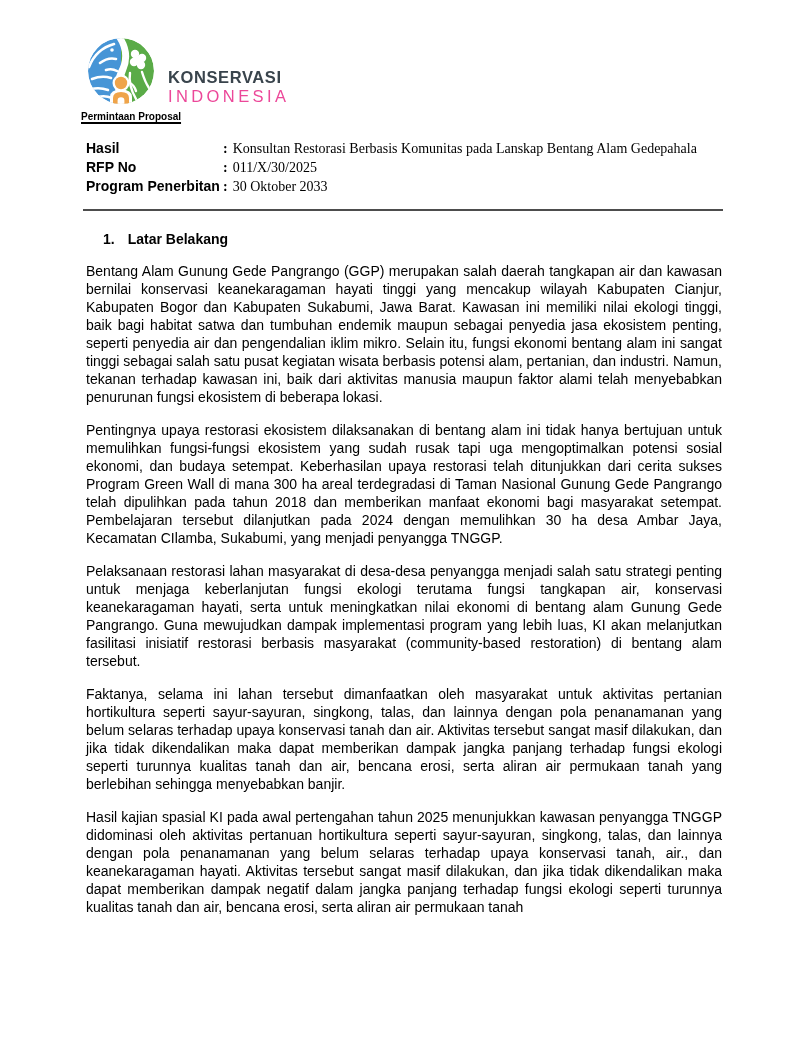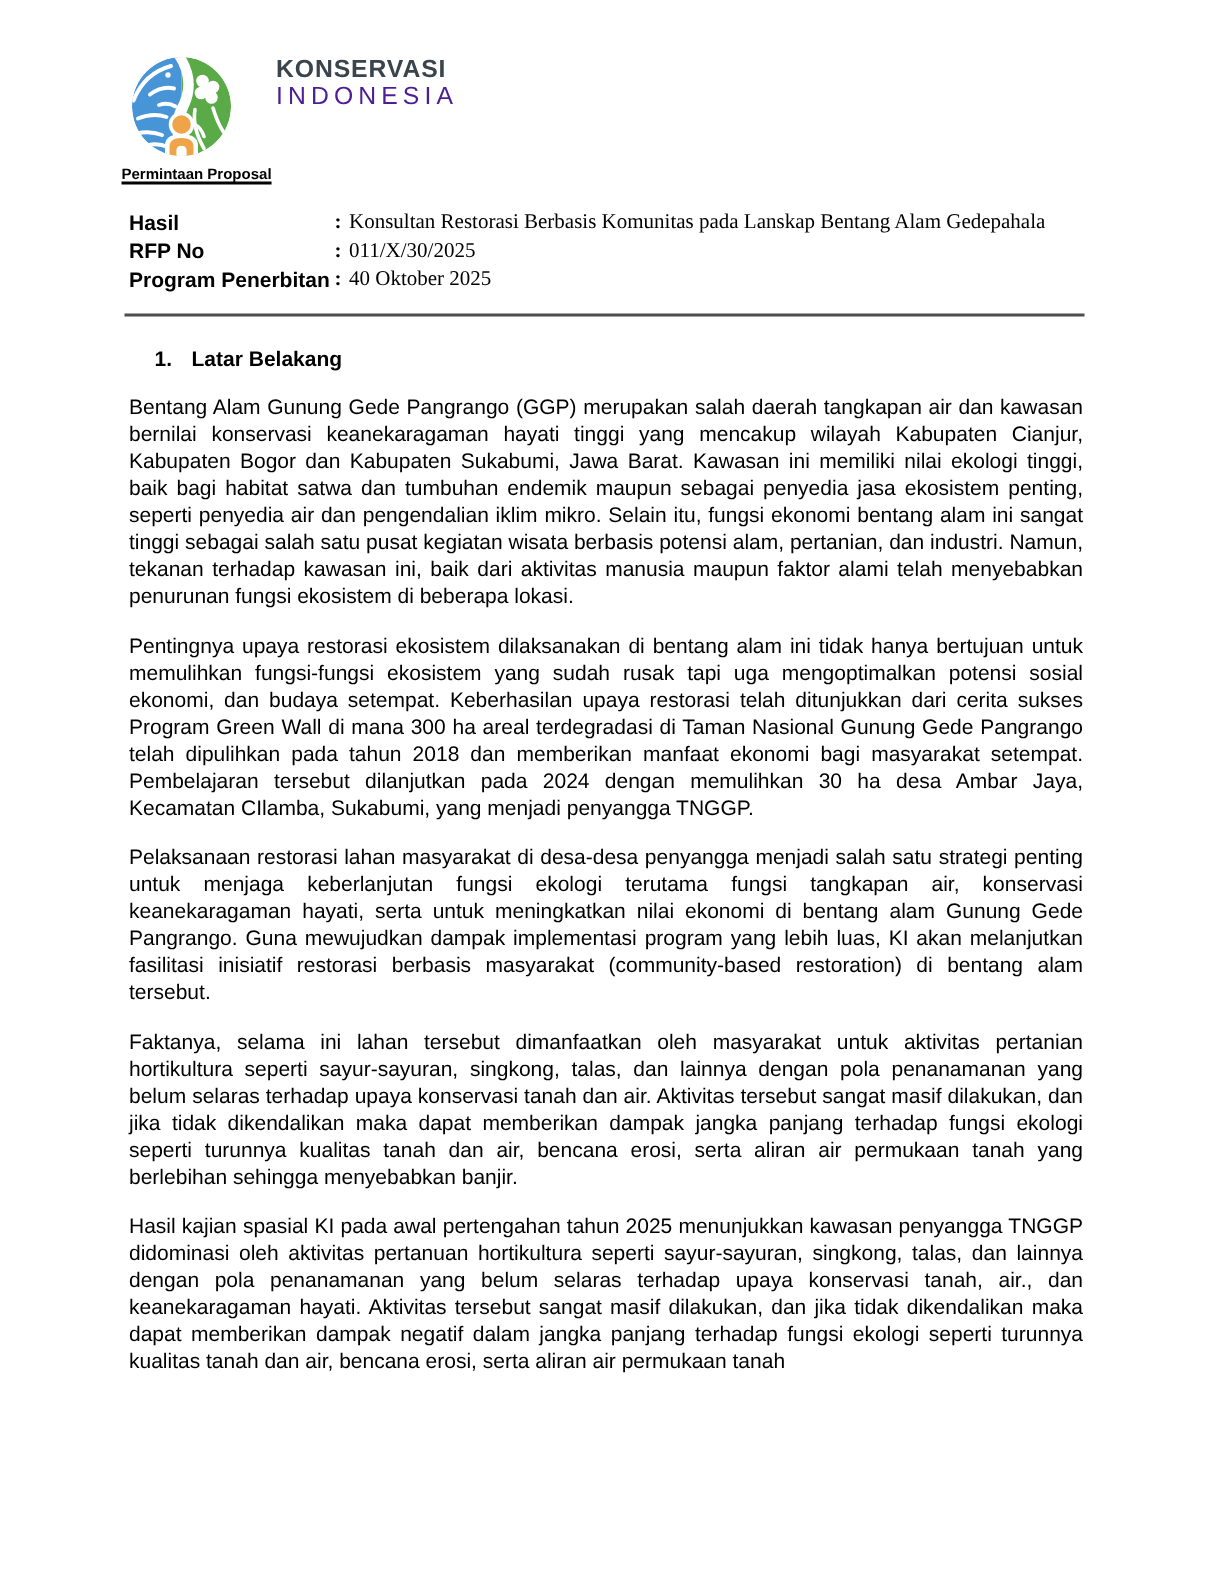--- a/index.html
+++ b/index.html
@@ -7,24 +7,24 @@
     position:relative;
     width:810px; height:1052px;
     background:#ffffff;
     font-family:"Liberation Sans", sans-serif;
     color:#000;
     overflow:hidden;
   }
   .content { margin-left:86px; width:636px; padding-top:37px; }
 
   
-  .logo-row { display:flex; align-items:flex-start; gap:28px; height:68px; }
+  .logo-row { display:flex; align-items:flex-end; gap:12px; height:68px; }
   .brand-lines { line-height:1.12; }
   .brand1 { font-weight:bold; font-size:16.5px; letter-spacing:0.6px; color:#39444c; }
-  .brand2 { font-size:16.5px; letter-spacing:3.4px; color:#4c1d95; }
+  .brand2 { font-size:16.5px; letter-spacing:3.4px; color:#ec4899; }
 
   
   .doc-heading {
     margin-top:6px; margin-left:-5px;
     font-size:10px; font-weight:bold;
     text-decoration:underline; text-decoration-thickness:1.5px; text-underline-offset:2px;
   }
 
   
   .meta { margin-top:17px; font-size:14px; line-height:19px; }
@@ -110,21 +110,21 @@
       <div class="meta-row">
         <div class="meta-label">Hasil</div>
         <div class="meta-value"><span class="colon">:</span><span>Konsultan Restorasi Berbasis Komunitas pada Lanskap Bentang Alam Gedepahala</span></div>
       </div>
       <div class="meta-row">
         <div class="meta-label">RFP No</div>
         <div class="meta-value"><span class="colon">:</span><span>011/X/30/2025</span></div>
       </div>
       <div class="meta-row">
         <div class="meta-label">Program Penerbitan</div>
-        <div class="meta-value"><span class="colon">:</span><span>40 Oktober 2025</span></div>
+        <div class="meta-value"><span class="colon">:</span><span>30 Oktober 2033</span></div>
       </div>
     </div>
 
     <hr class="divider">
 
     <div class="section-heading">
       <span class="section-number">1.</span><span>Latar Belakang</span>
     </div>
 
     <div class="para">Bentang Alam Gunung Gede Pangrango (GGP) merupakan salah daerah tangkapan air dan kawasan bernilai konservasi keanekaragaman hayati tinggi yang mencakup wilayah Kabupaten Cianjur, Kabupaten Bogor dan Kabupaten Sukabumi, Jawa Barat. Kawasan ini memiliki nilai ekologi tinggi, baik bagi habitat satwa dan tumbuhan endemik maupun sebagai penyedia jasa ekosistem penting, seperti penyedia air dan pengendalian iklim mikro. Selain itu, fungsi ekonomi bentang alam ini sangat tinggi sebagai salah satu pusat kegiatan wisata berbasis potensi alam, pertanian, dan industri. Namun, tekanan terhadap kawasan ini, baik dari aktivitas manusia maupun faktor alami telah menyebabkan penurunan fungsi ekosistem di beberapa lokasi.</div>

